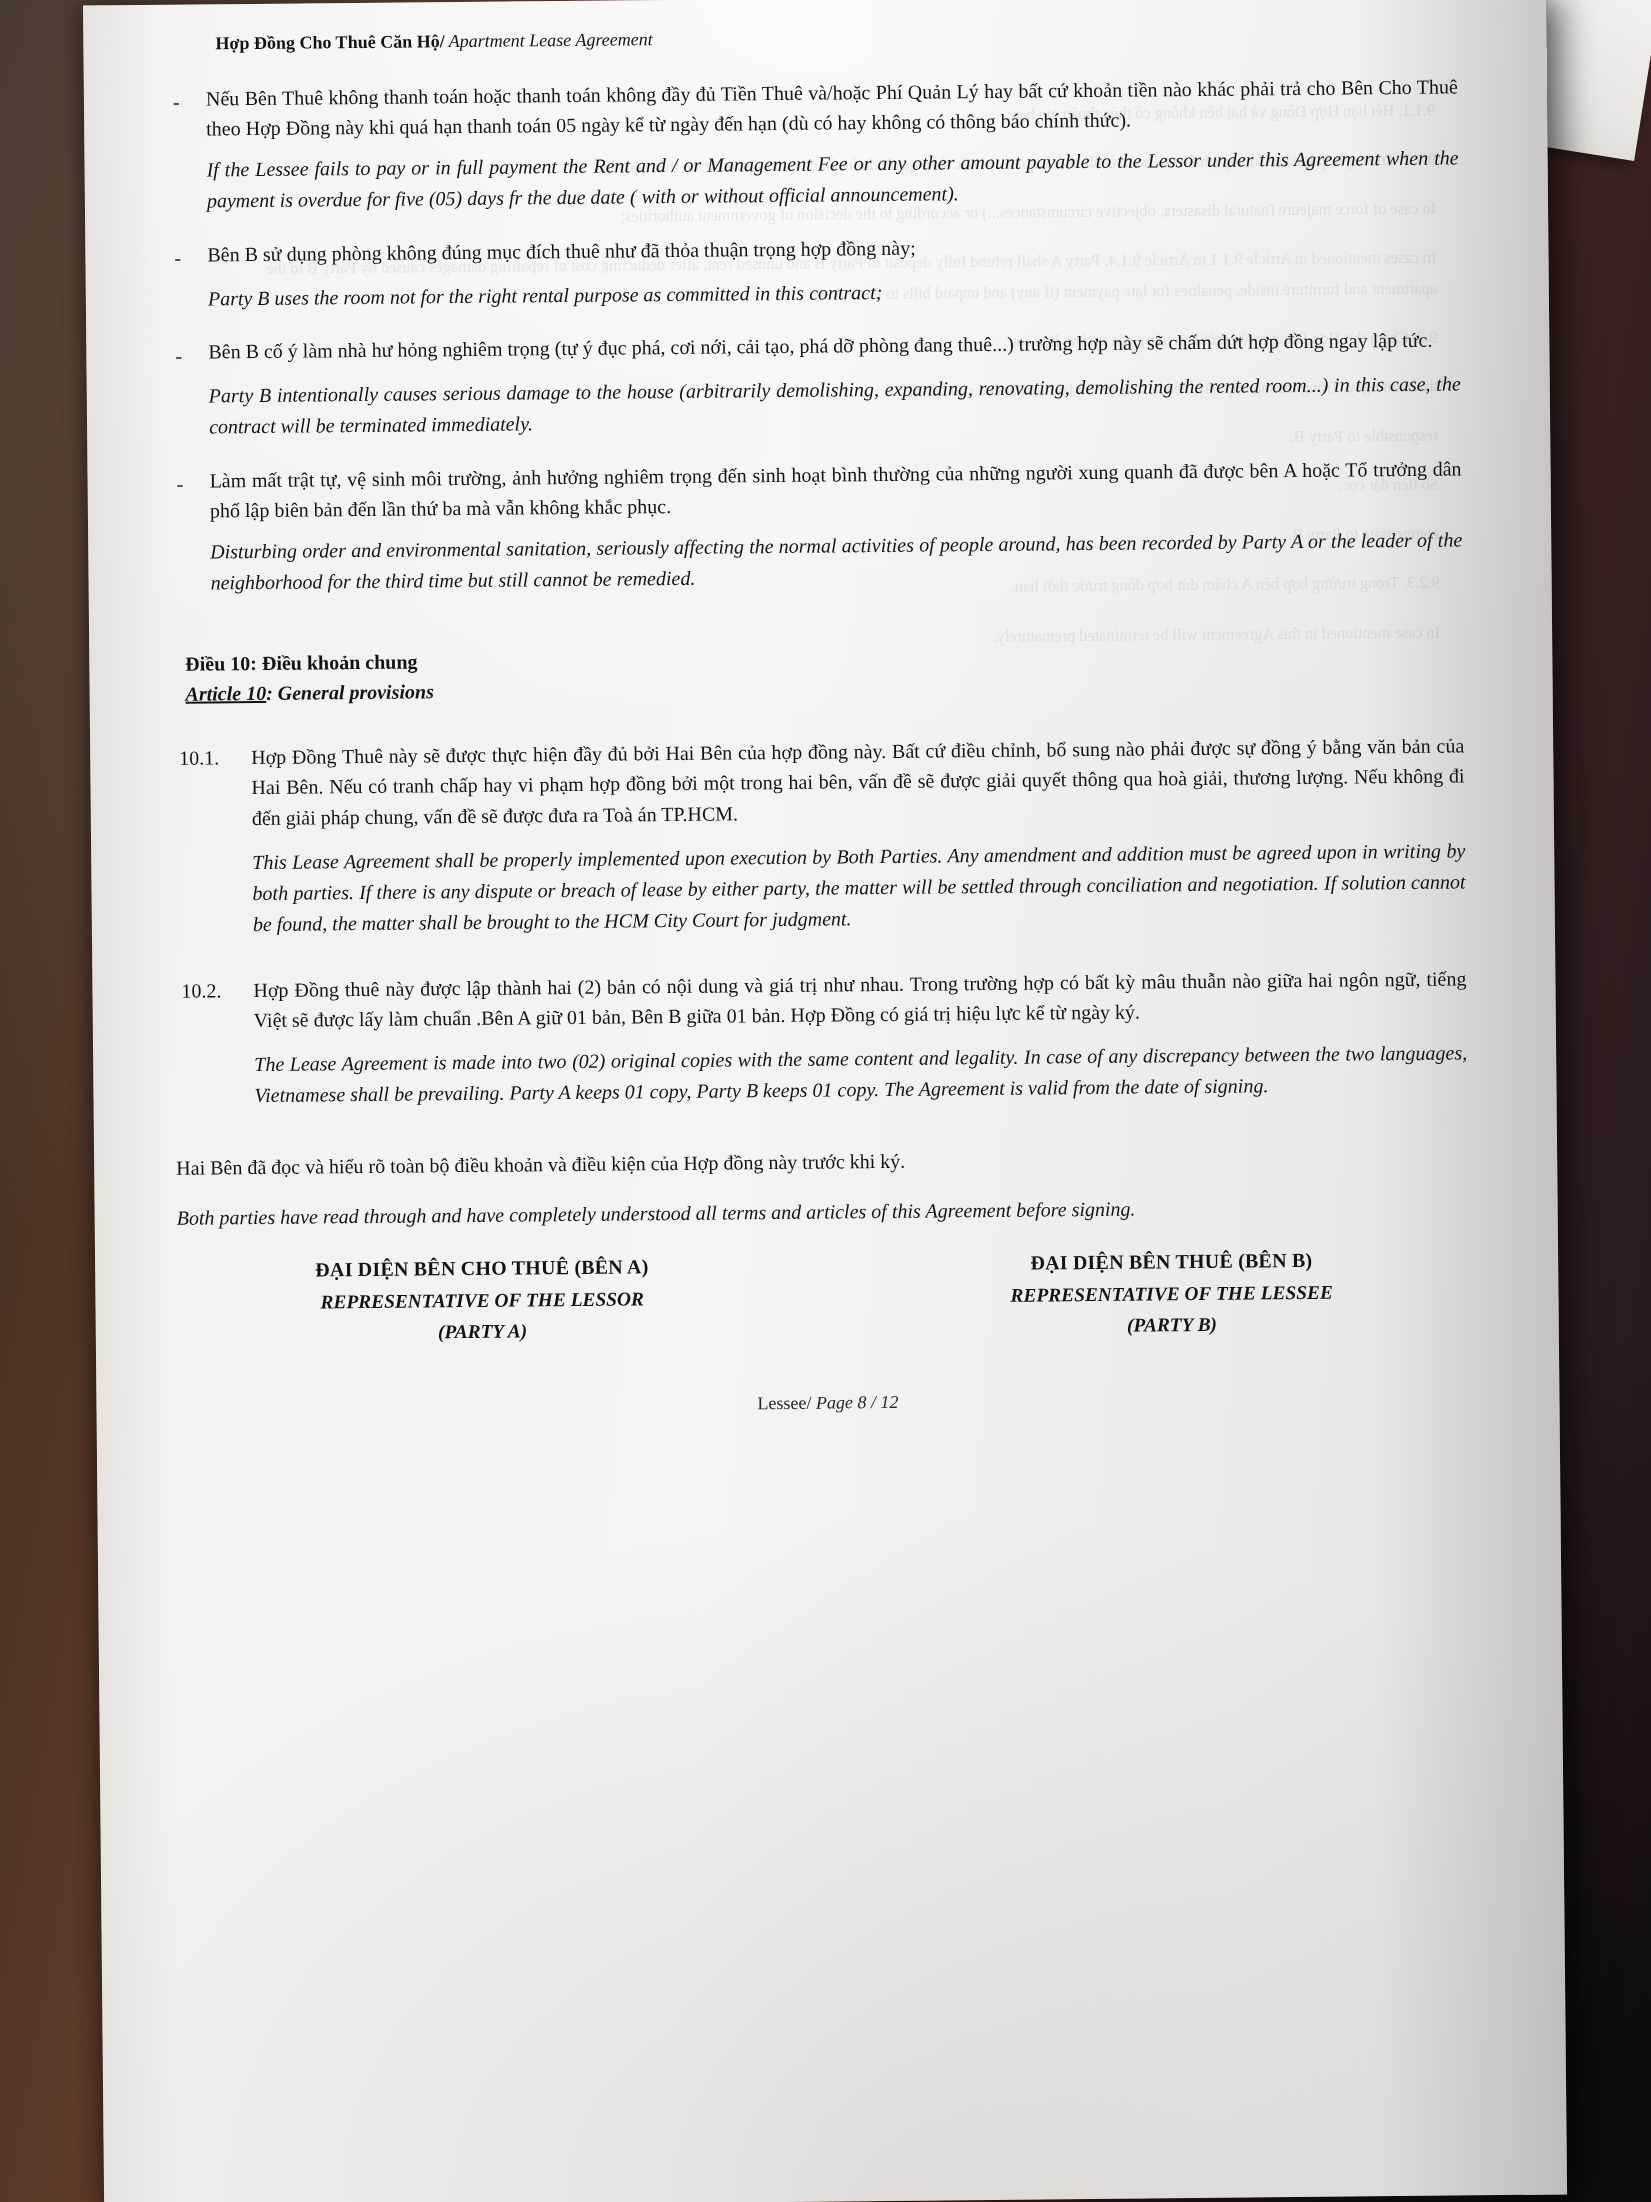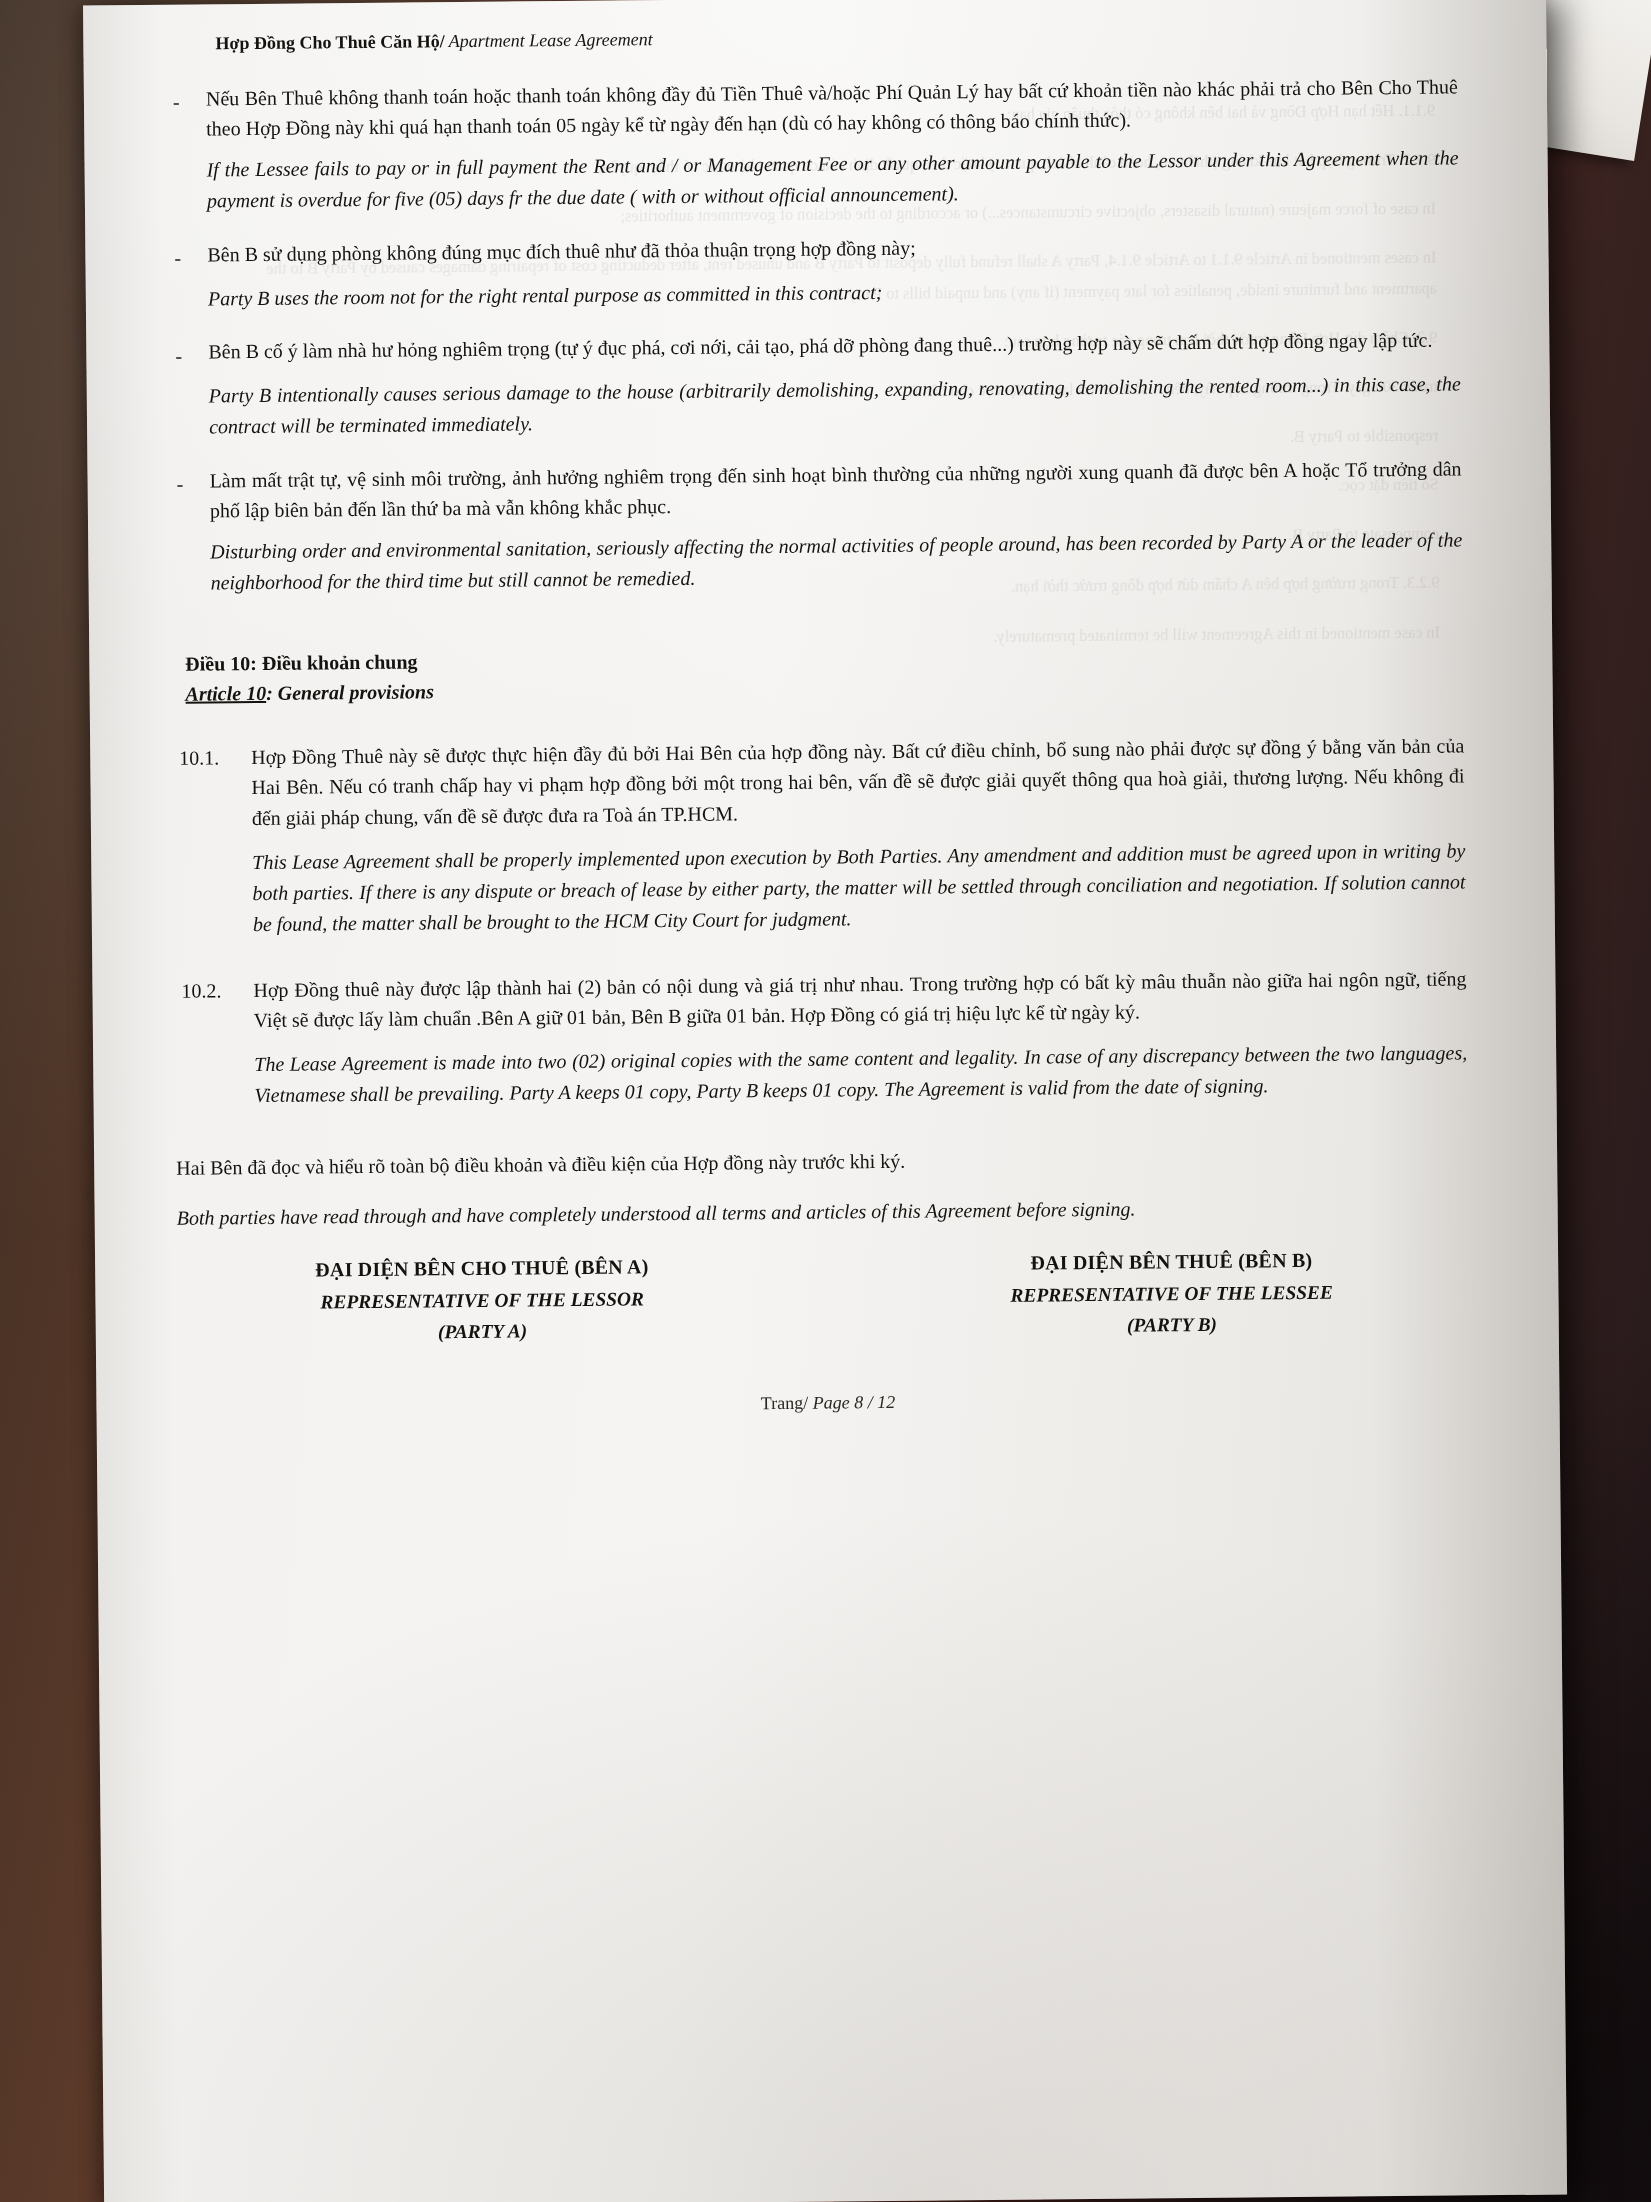--- a/index.html
+++ b/index.html
@@ -306,18 +306,18 @@
         <div class="sig-party">(PARTY A)</div>
       </div>
       <div class="sig-col right">
         <div class="sig-vi">ĐẠI DIỆN BÊN THUÊ (BÊN B)</div>
         <div class="sig-en">REPRESENTATIVE OF THE LESSEE</div>
         <div class="sig-party">(PARTY B)</div>
       </div>
     </div>
 
     <div class="footer">
-      <span>Trang/</span><span class="en"> Page 8 / 12</span>
+      <span>Lessee/</span><span class="en"> Page 8 / 12</span>
     </div>
 
   </div>
 </div>
 
 
 </body></html>

